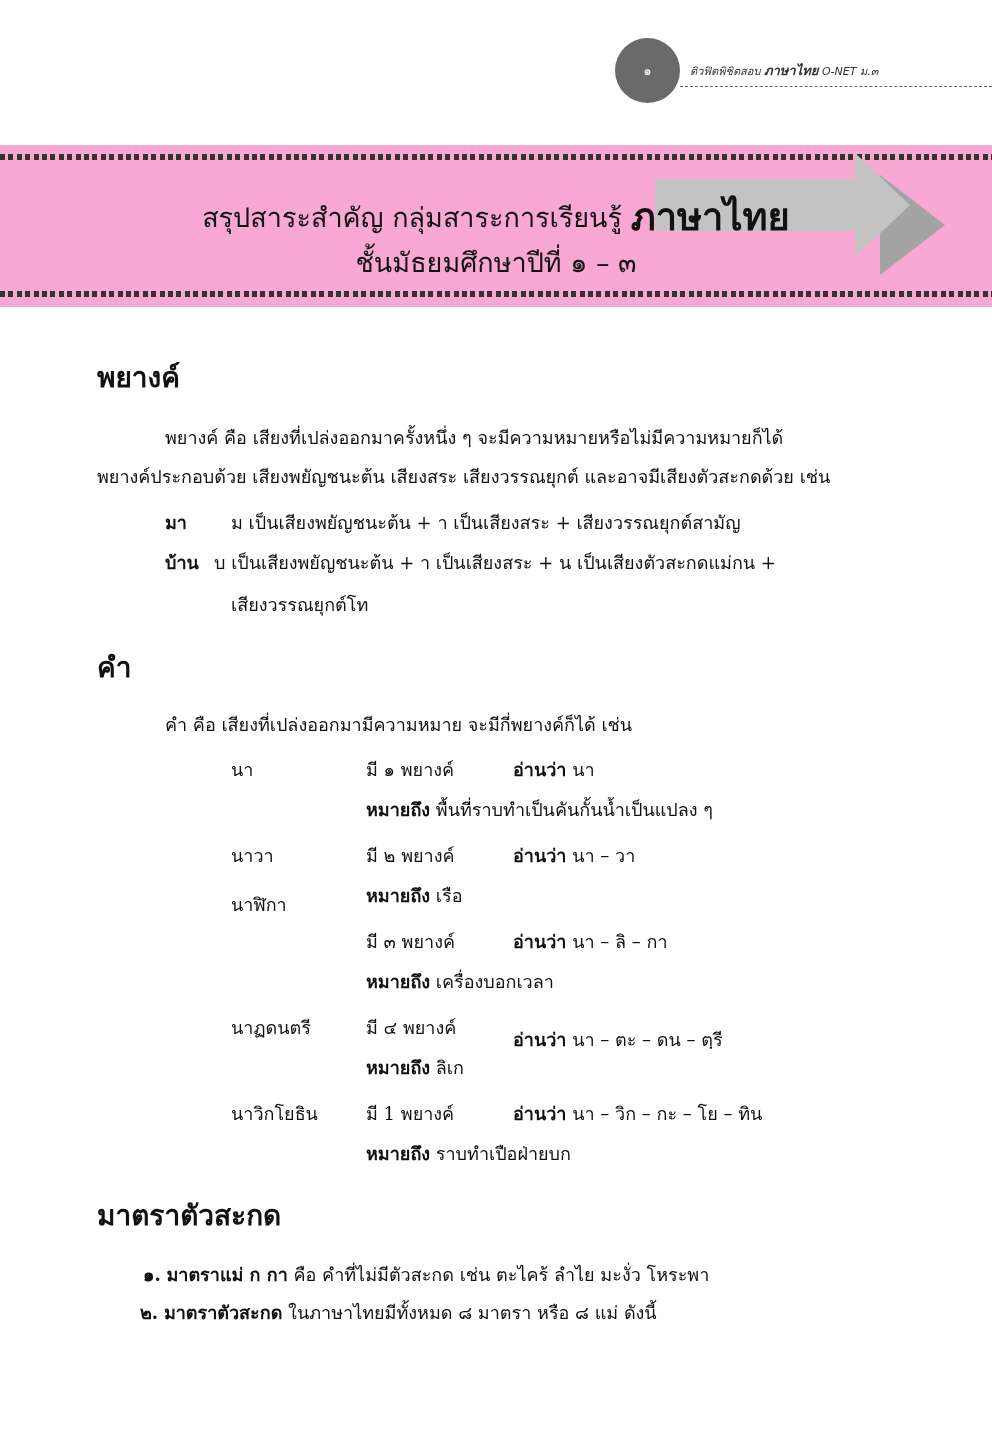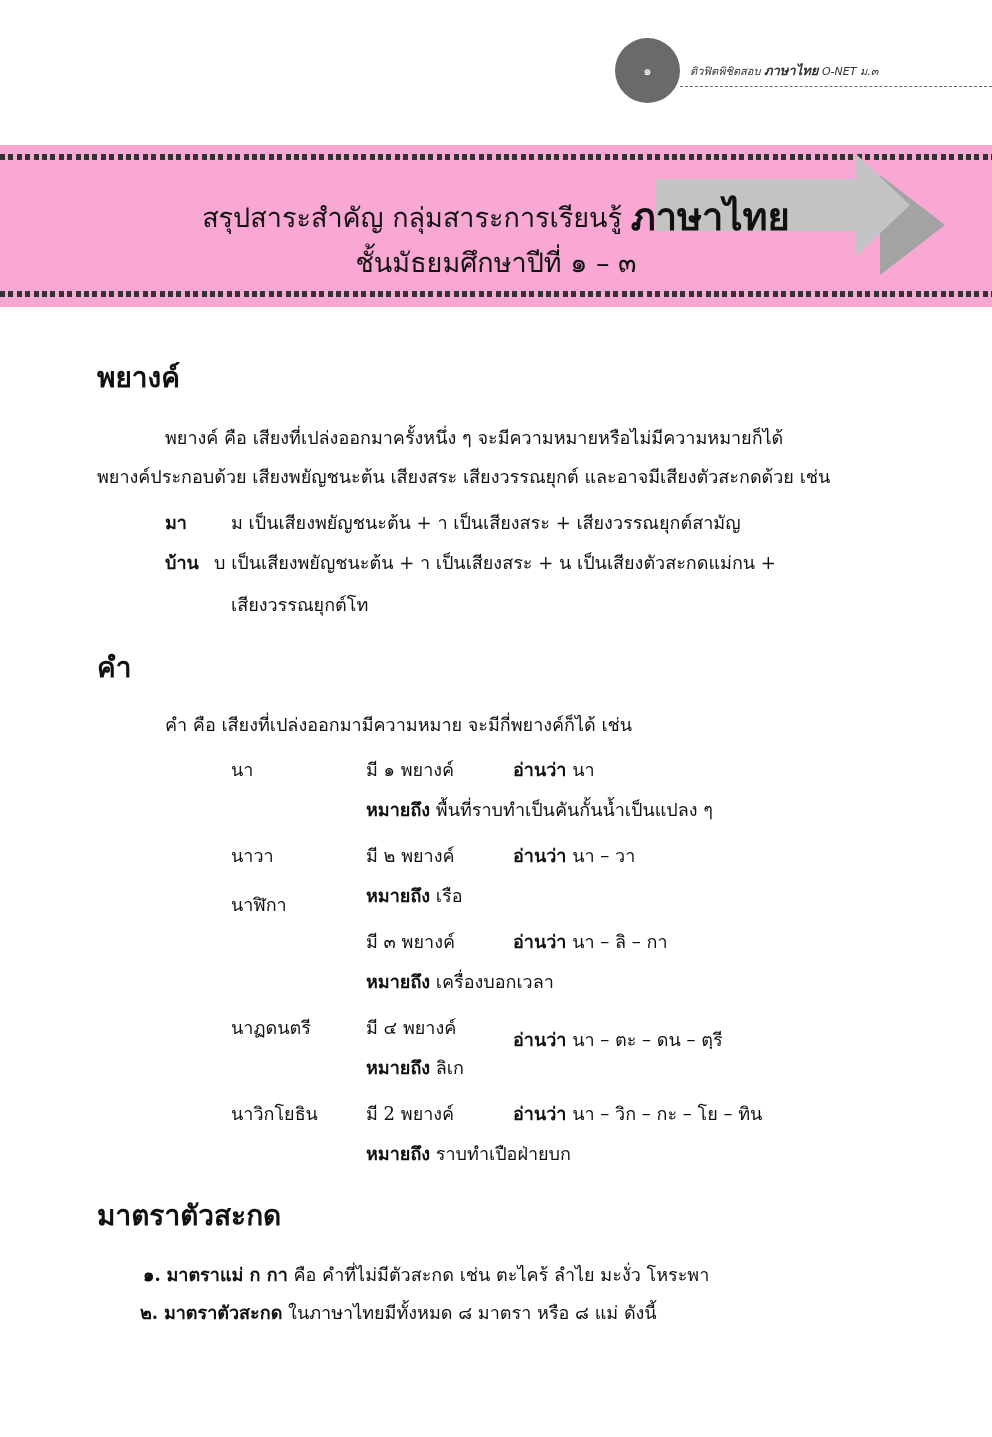--- a/index.html
+++ b/index.html
@@ -98,21 +98,21 @@
   <div class="p" style="left:366px; top:927px;">มี ๓ พยางค์</div>
   <div class="p" style="left:513px; top:927px;"><b>อ่านว่า</b> <span>นา – ลิ – กา</span></div>
   <div class="p" style="left:366px; top:967px;"><b>หมายถึง</b> <span>เครื่องบอกเวลา</span></div>
 
   <div class="p" style="left:231px; top:1013px;">นาฏดนตรี</div>
   <div class="p" style="left:366px; top:1013px;">มี ๔ พยางค์</div>
   <div class="p" style="left:513px; top:1013px;margin-top:12px;"><b>อ่านว่า</b> <span>นา – ตะ – ดน – ตฺรี</span></div>
   <div class="p" style="left:366px; top:1053px;"><b>หมายถึง</b> <span>ลิเก</span></div>
 
   <div class="p" style="left:231px; top:1099px;">นาวิกโยธิน</div>
-  <div class="p" style="left:366px; top:1099px;">มี 2 พยางค์</div>
+  <div class="p" style="left:366px; top:1099px;">มี 1 พยางค์</div>
   <div class="p" style="left:513px; top:1099px;"><b>อ่านว่า</b> <span>นา – วิก – กะ – โย – ทิน</span></div>
   <div class="p" style="left:366px; top:1139px;"><b>หมายถึง</b> <span>ราบทำเปือฝ่ายบก</span></div>
 </div>
 
 <div class="h" style="top:1193px;">มาตราตัวสะกด</div>
 <div class="p" style="left:143px; top:1260px;">
   <b>๑.</b>
   <b>มาตราแม่ ก กา</b>
   <span>คือ คำที่ไม่มีตัวสะกด เช่น ตะไคร้ ลำไย มะงั่ว โหระพา</span>
 </div>

